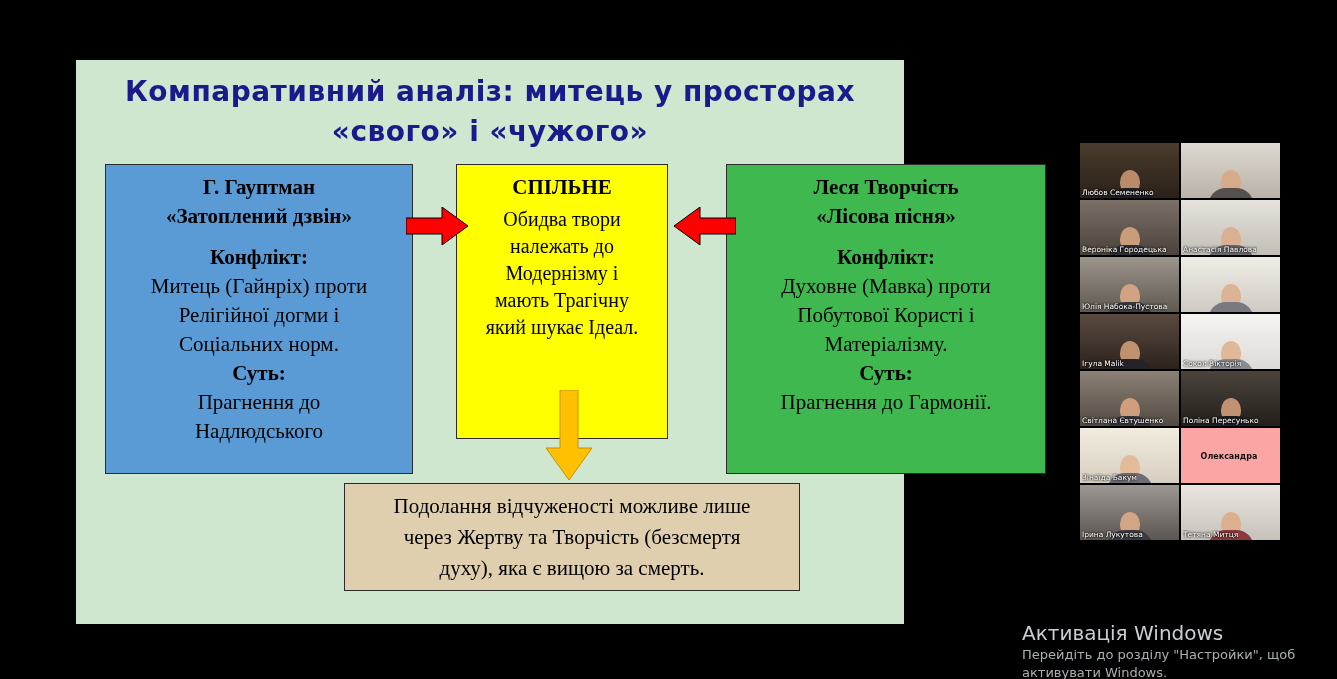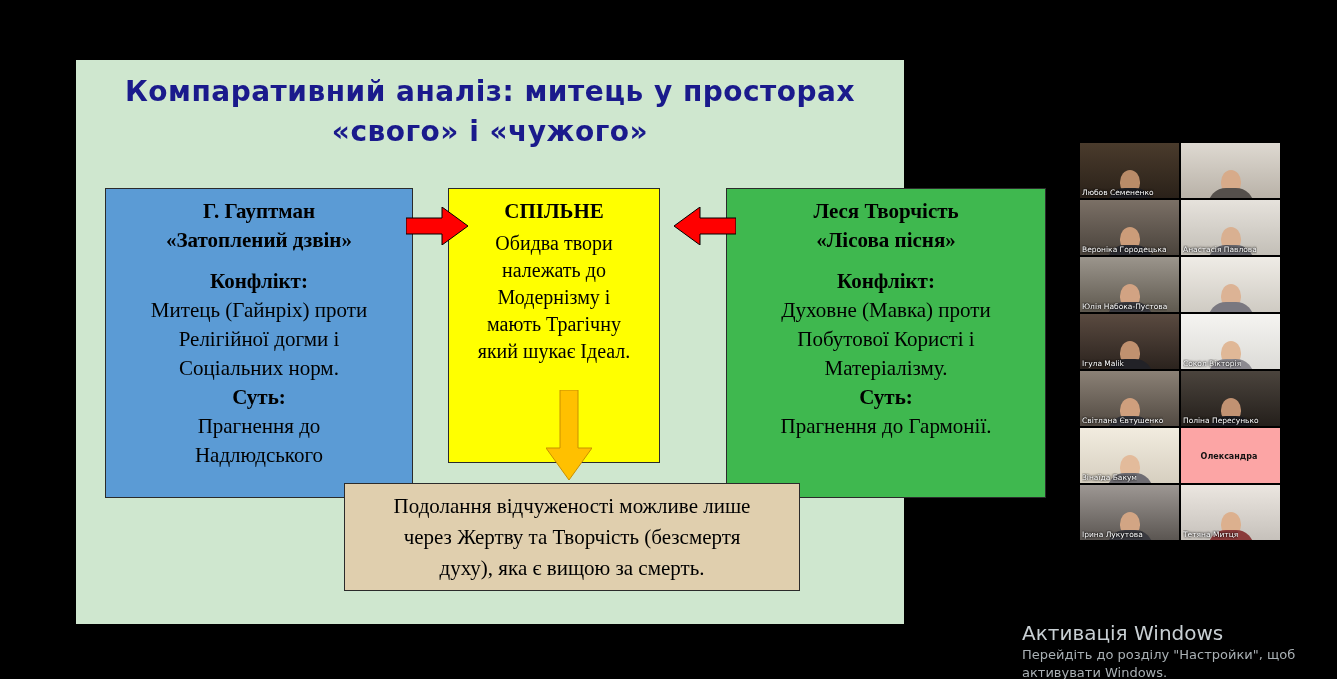--- a/index.html
+++ b/index.html
@@ -39,32 +39,31 @@
     color: #1a1a8c;
     letter-spacing: 0.5px;
   }
 
   
   .box {
     position: absolute;
     box-sizing: border-box;
     border: 1px solid #2b2b2b;
     padding: 8px 10px;
-    margin-top: 24px;
   }
 
   #box-left {
     left: 29px;
     top: 104px;
     width: 308px;
     height: 310px;
     background: #5b9bd5;
   }
   #box-middle {
-    left: 372px;
+    left: 380px;
     top: 104px;
     width: 212px;
     height: 275px;
     background: #ffff00;
   }
   #box-right {
     left: 650px;
     top: 104px;
     width: 320px;
     height: 310px;

